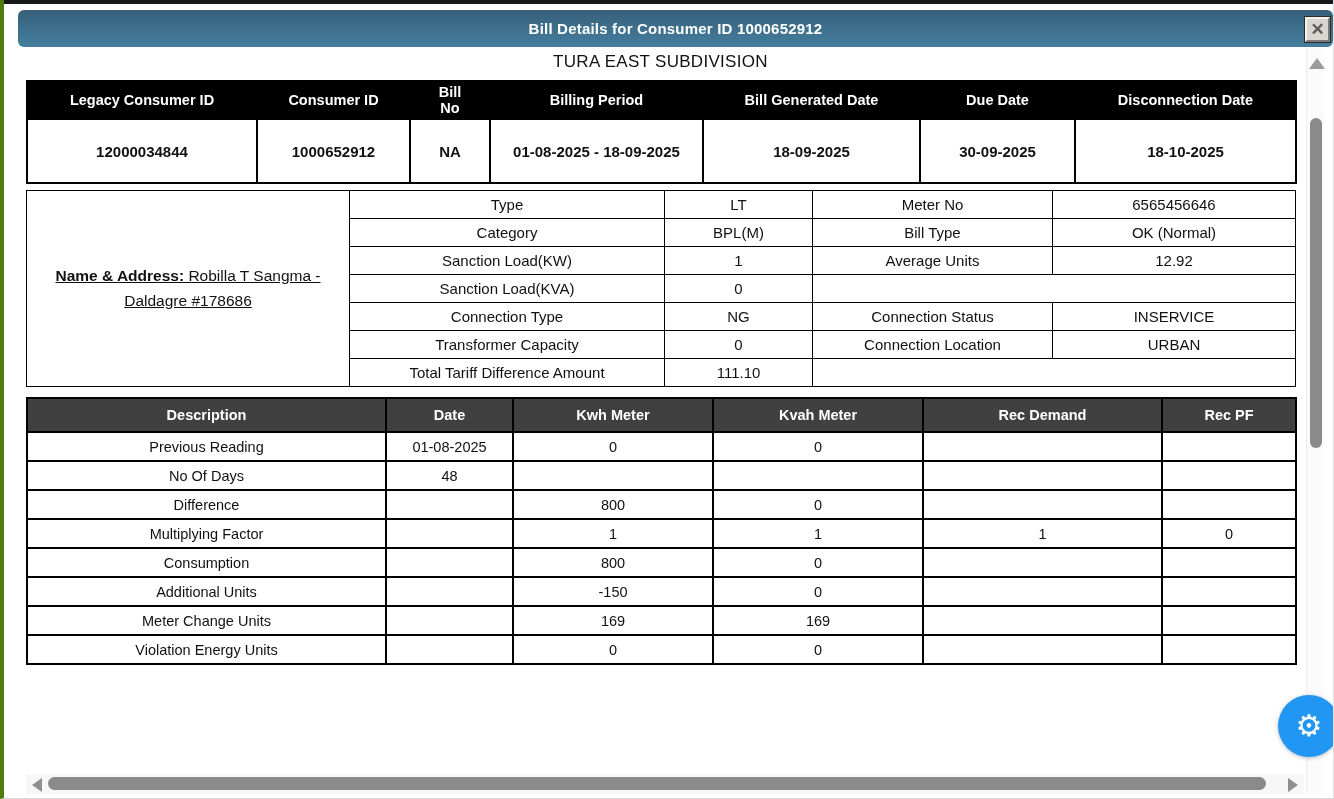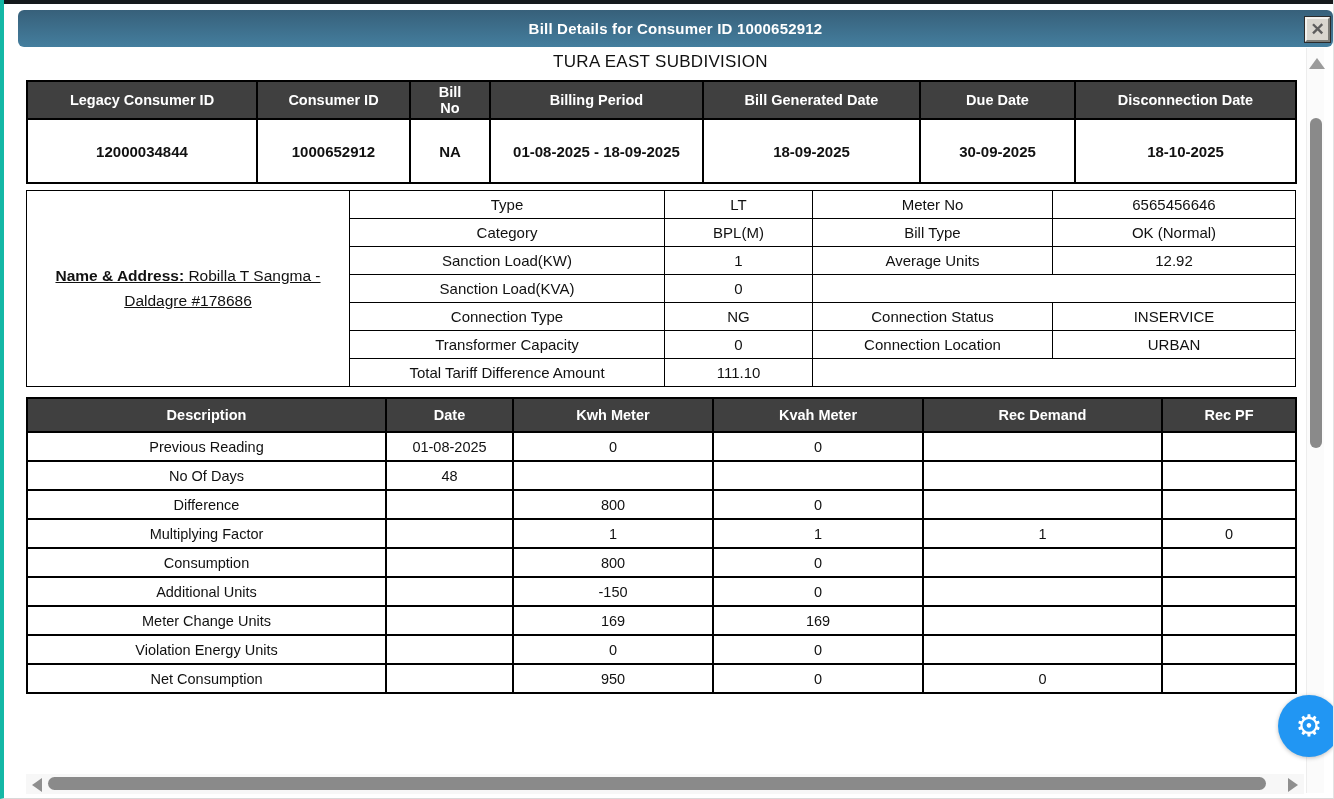--- a/index.html
+++ b/index.html
@@ -1,20 +1,20 @@
 <!DOCTYPE html>
 <html><head>
 <meta charset="utf-8">
 <style>
   * { margin:0; padding:0; box-sizing:border-box; }
   html,body { background:#e8e8e8; }
   .page {
     position:relative; width:1334px; height:799px; background:#ffffff;
     font-family:"Liberation Sans", sans-serif; overflow:hidden;
-    border-left:4px solid #14b8a6; border-bottom:1px solid #d9d9d9; border-right:1px solid #e4e4e4;
+    border-left:4px solid #4d7c0f; border-bottom:1px solid #d9d9d9; border-right:1px solid #e4e4e4;
   }
   .top-edge { position:absolute; top:0; left:0; width:100%; height:4px; background:#15191c; }
 
   
   .modal-header {
     position:absolute; top:10px; left:14px; width:1315px; height:37px;
     background:linear-gradient(180deg,#37607a 0%, #447e9e 100%);
     border-radius:6px; display:flex; align-items:center; justify-content:center;
   }
   .modal-title { color:#ffffff; font-weight:bold; font-size:15px; letter-spacing:.2px; }
@@ -26,21 +26,21 @@
   }
 
   
   .content { position:absolute; top:50px; left:22px; width:1269px; }
   .subdivision { text-align:center; font-weight:normal; font-size:17px; color:#111; padding:2px 0 8px 0; letter-spacing:.3px;}
 
   table { border-collapse:collapse; table-layout:fixed; width:1269px; }
   td, th { border:2px solid #000000; text-align:center; vertical-align:middle; overflow:hidden; }
 
   
-  .t-summary th { background:#404040; color:#fff; font-size:14.5px; font-weight:bold; height:33px; padding:2px 19px; }
+  .t-summary th { background:#000000; color:#fff; font-size:14.5px; font-weight:bold; height:33px; padding:2px 19px; }
   .t-summary td { font-size:15px; font-weight:bold; color:#111; height:64px; padding:2px 8px; }
 
   
   .t-details { margin-top:6px; }
   .t-details td { border-width:1.5px; font-size:15px; color:#111; height:28px; padding:1px 6px; }
   .t-details .name-cell { font-size:15.5px; line-height:1.6; padding:4px 10px;text-decoration:underline; }
   .name-cell b { font-weight:bold; }
 
   
   .t-meter { margin-top:10px; }
@@ -259,28 +259,20 @@
         <td></td>
       </tr>
       <tr>
         <td>Violation Energy Units</td>
         <td></td>
         <td>0</td>
         <td>0</td>
         <td></td>
         <td></td>
       </tr>
-      <tr>
-        <td>Net Consumption</td>
-        <td></td>
-        <td>950</td>
-        <td>0</td>
-        <td>0</td>
-        <td></td>
-      </tr>
     </tbody>
       </table>
   </div>
 
   <div class="vscroll-track">
     <div class="vscroll-up"></div>
     <div class="vscroll-thumb"></div>
   </div>
 
   <div class="hscroll-track">

